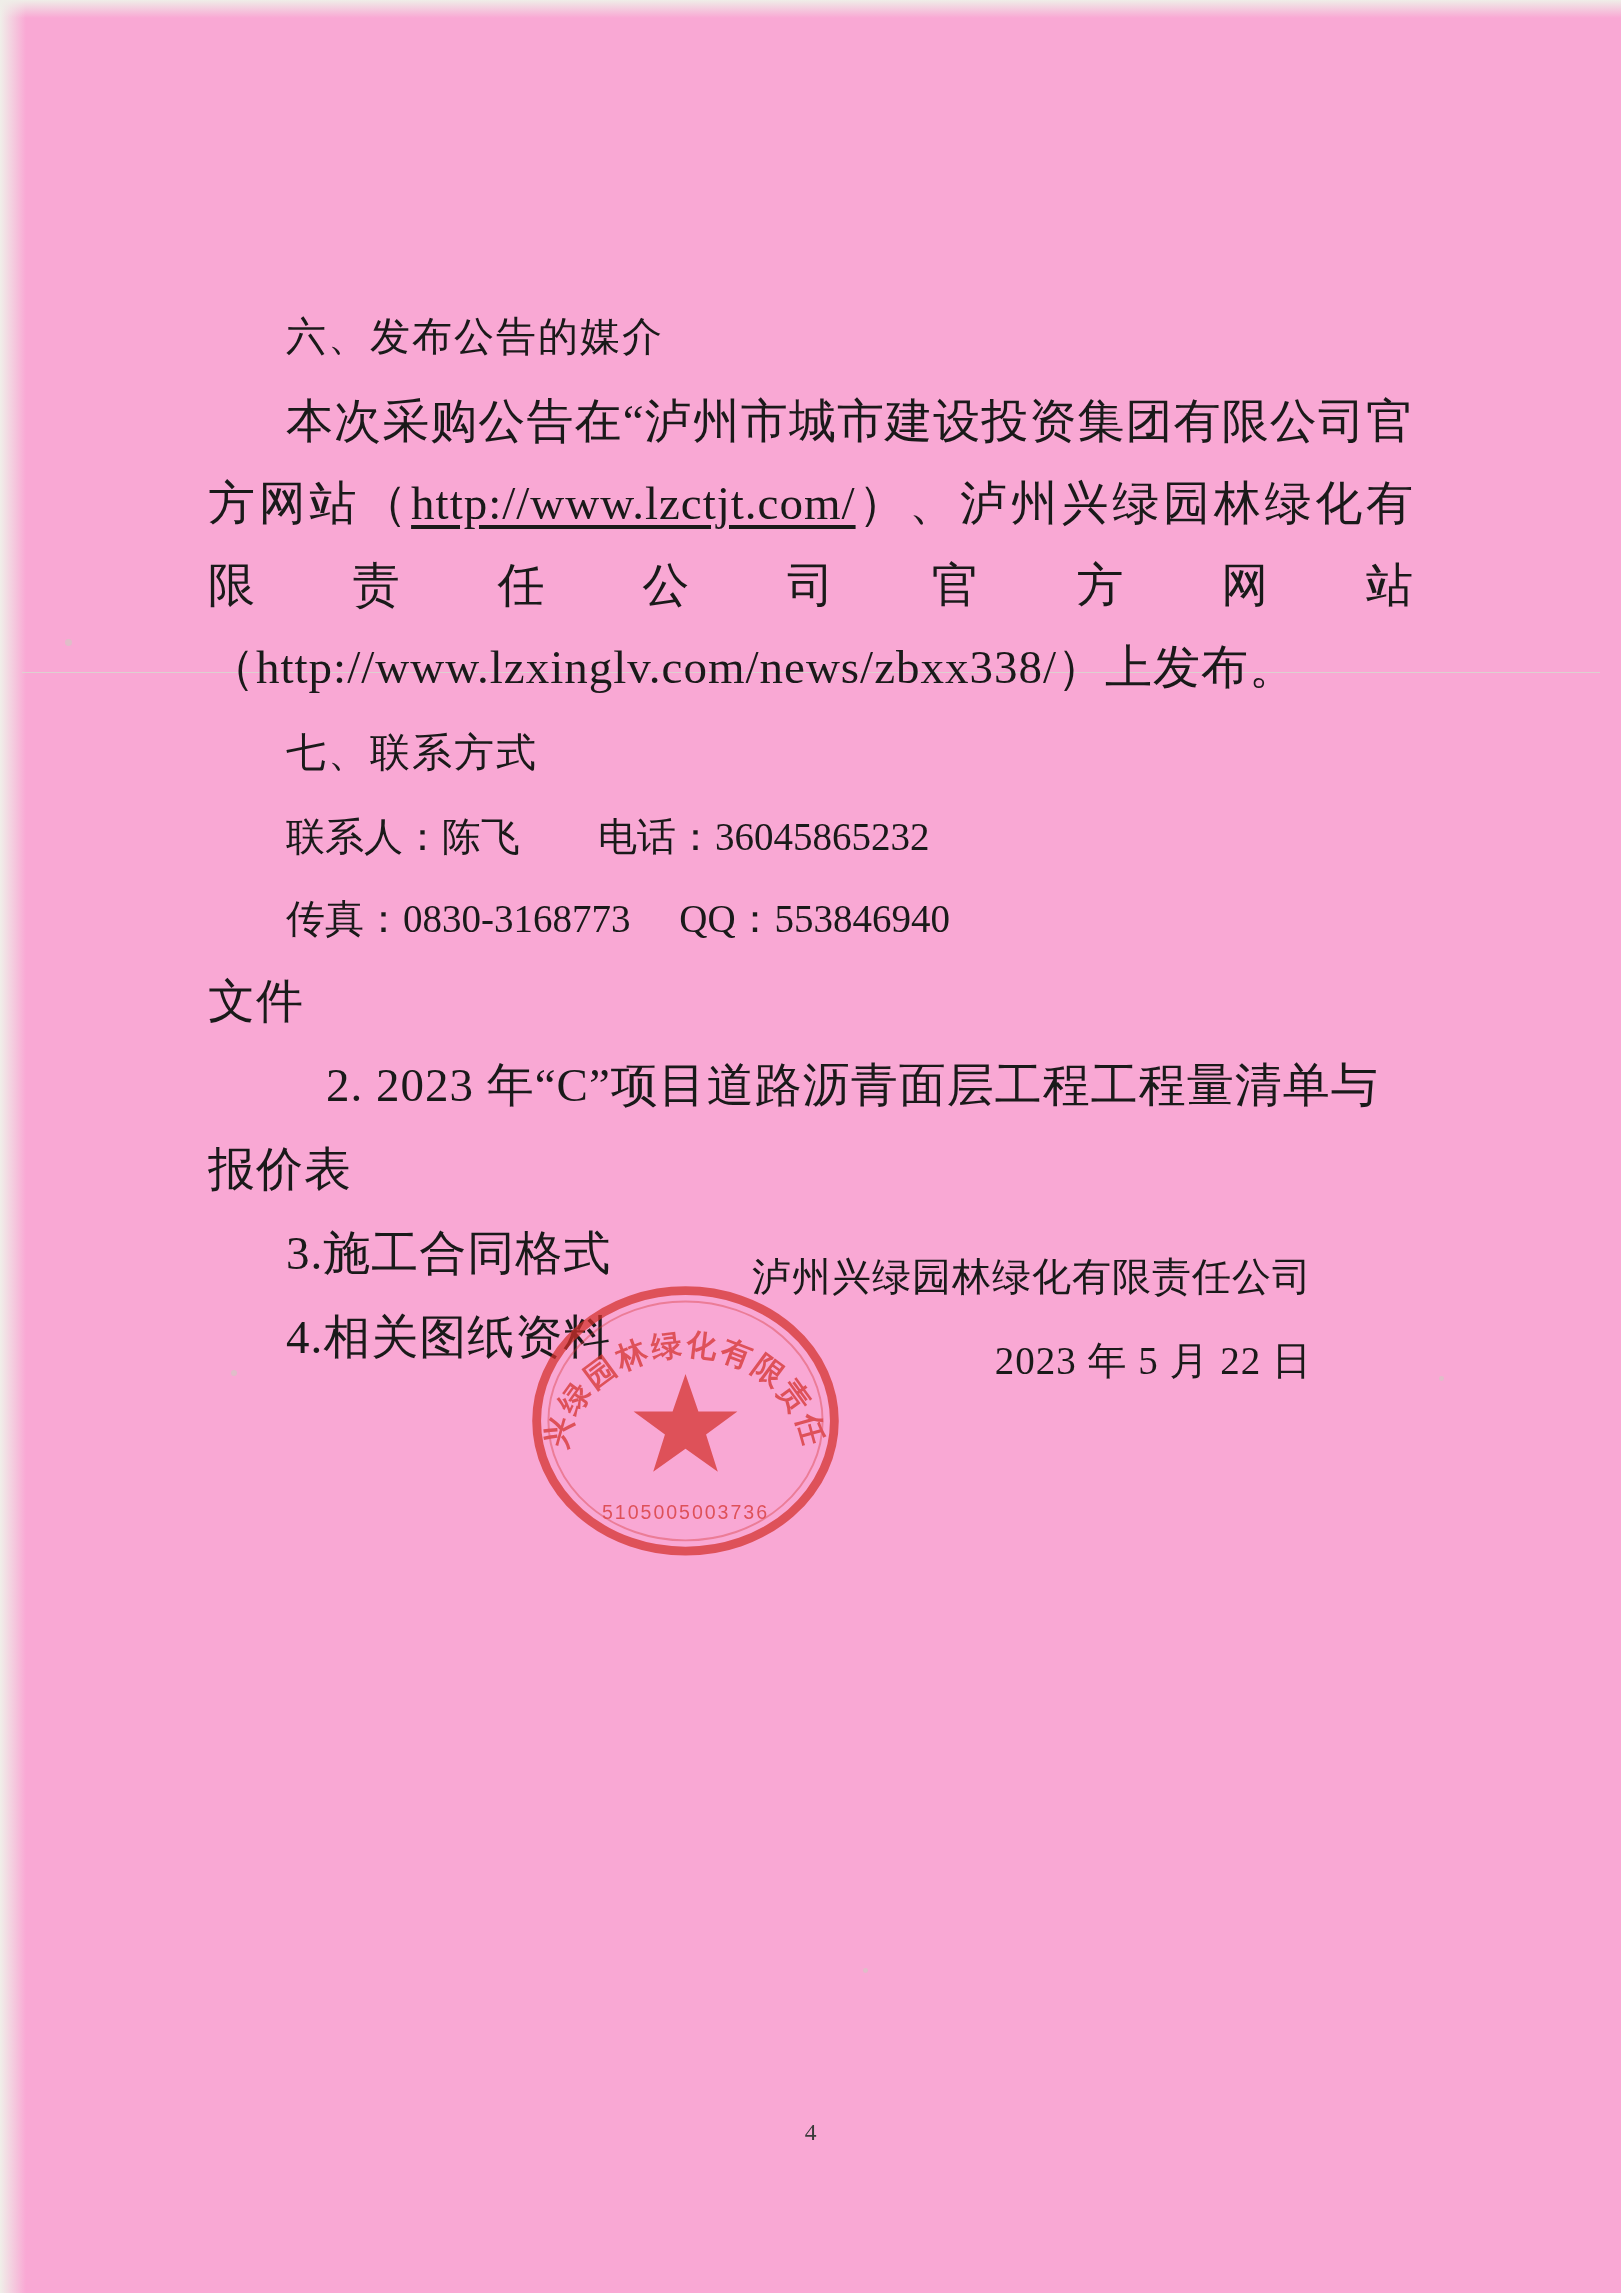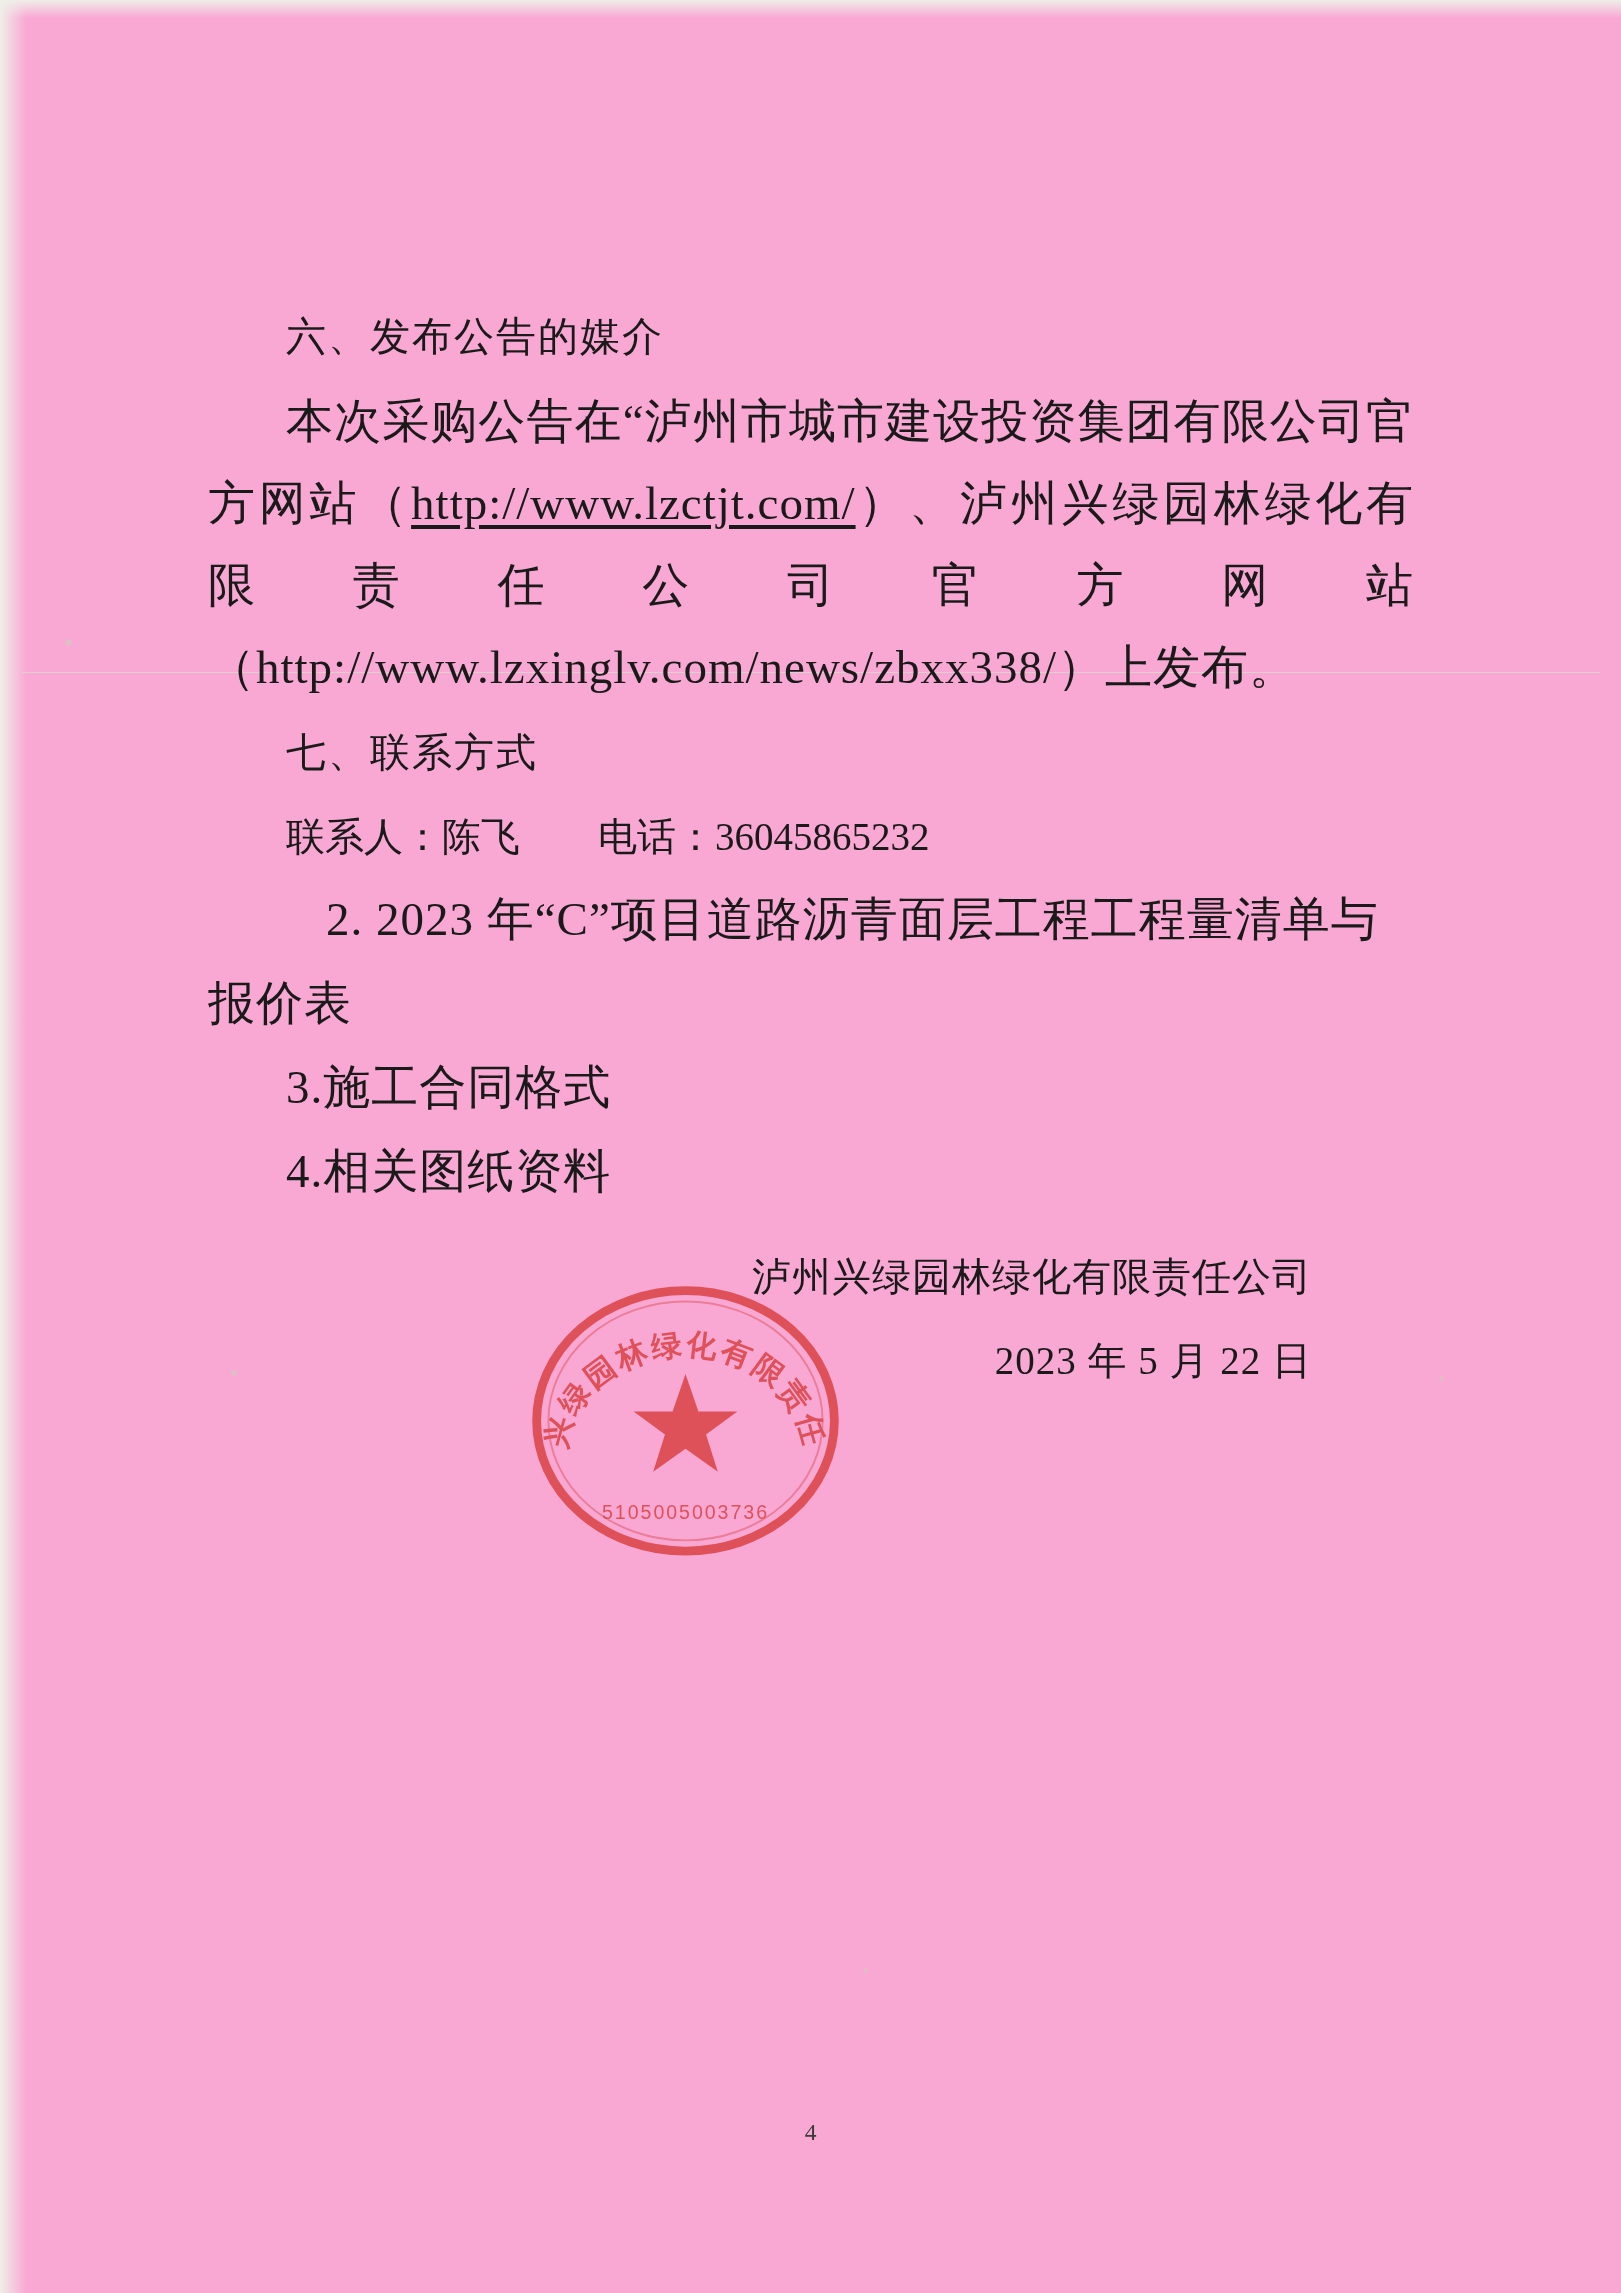--- a/index.html
+++ b/index.html
@@ -154,21 +154,23 @@
 
   <div class="content">
 
     <p class="heading">六、发布公告的媒介</p>
 
     <p class="para indent2"><span>本次采购公告在“泸州市城市建设投资集团有限公司官方网站（</span><span class="link">http://www.lzctjt.com/</span><span>）、泸州兴绿园林绿化有限责任公司官方网站（</span><span class="nolink">http://www.lzxinglv.com/news/zbxx338/</span><span>）上发布。</span></p>
 
     <p class="heading">七、联系方式</p>
 
     <p class="contact-row">联系人：陈飞        电话：36045865232</p>
+    <p class="contact-row">传真：0830-3168773     QQ：553846940</p>
 
+    <p class="para">文件</p>
     <p class="para indent3">2. 2023 年“C”项目道路沥青面层工程工程量清单与</p>
     <p class="para">报价表</p>
     <p class="para indent2">3.施工合同格式</p>
     <p class="para indent2">4.相关图纸资料</p>
   </div>
 
   <div class="seal">
     <svg width="333" height="284" viewBox="0 0 340 290">
       <g transform="translate(170,150)">
         <ellipse cx="0" cy="0" rx="152" ry="133" fill="none" stroke="#d4302b" stroke-width="9"></ellipse>

